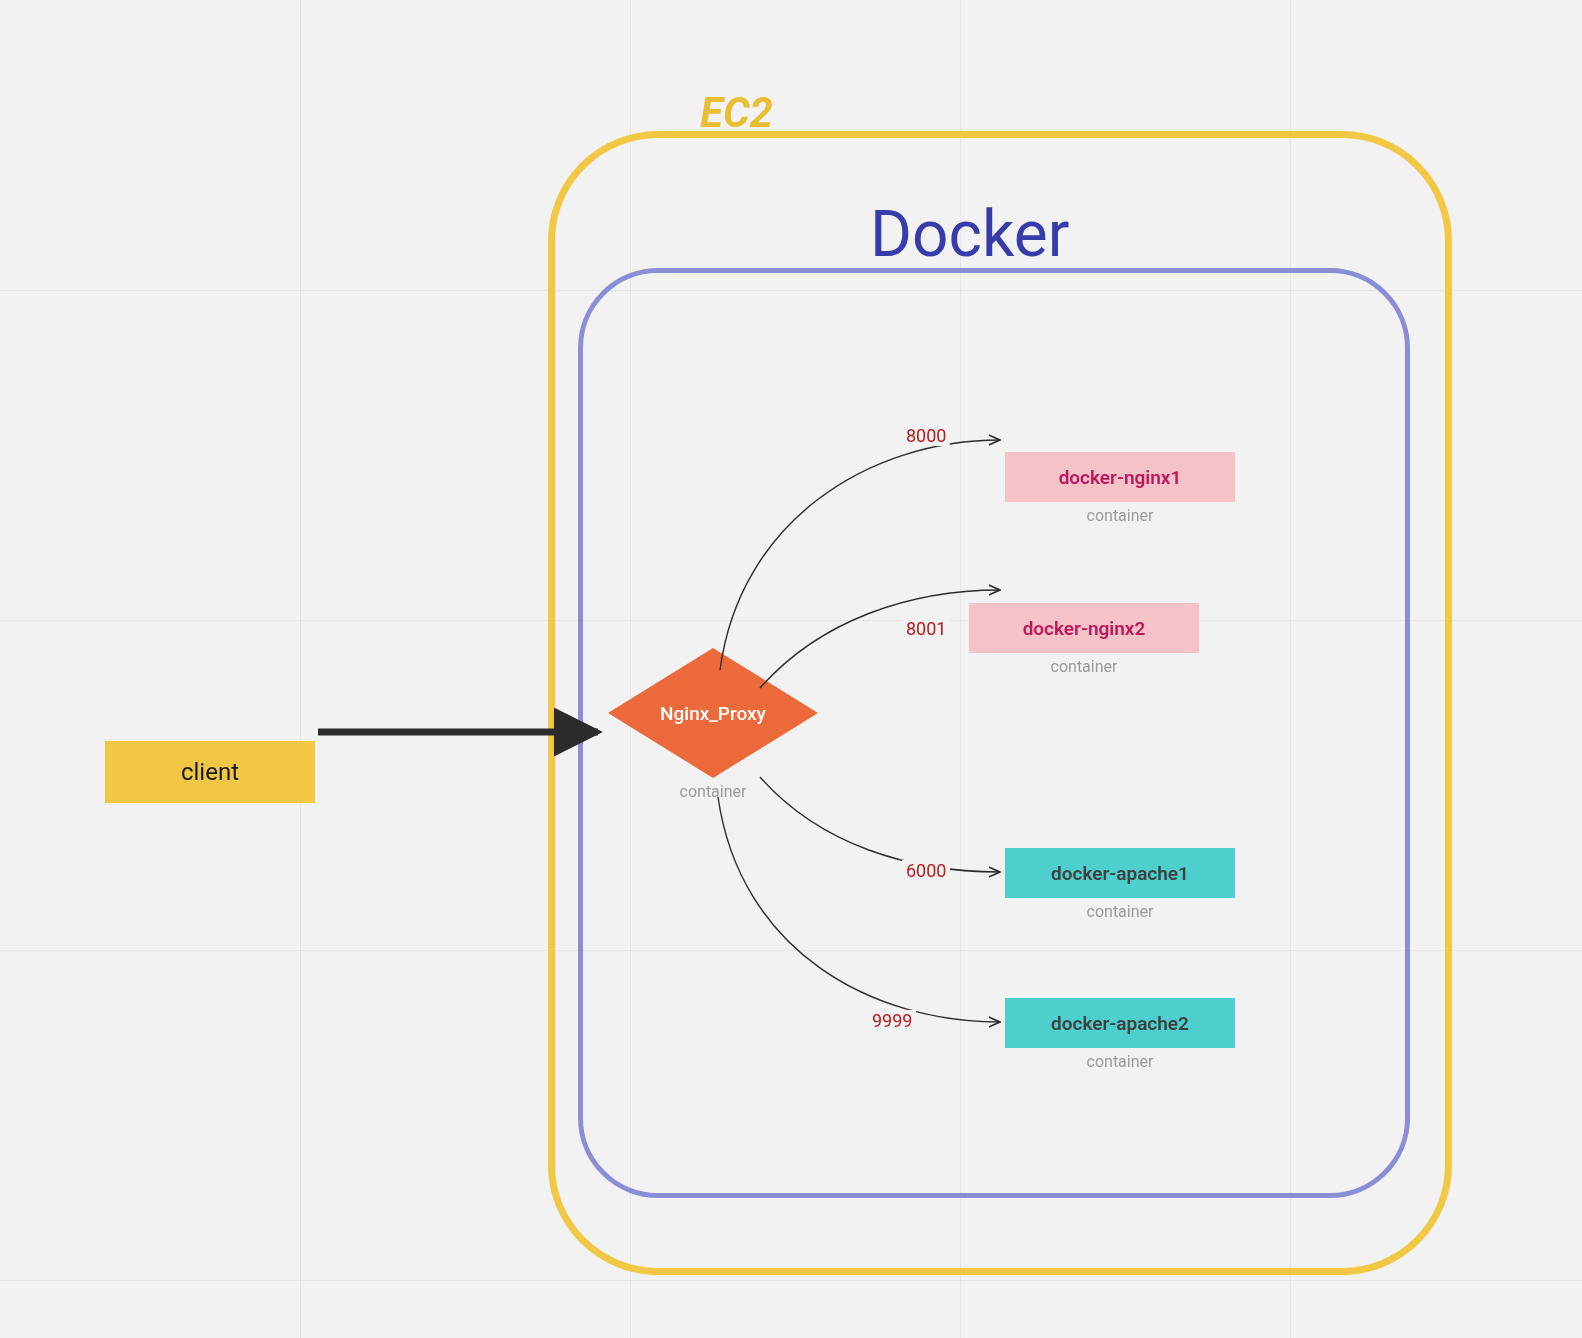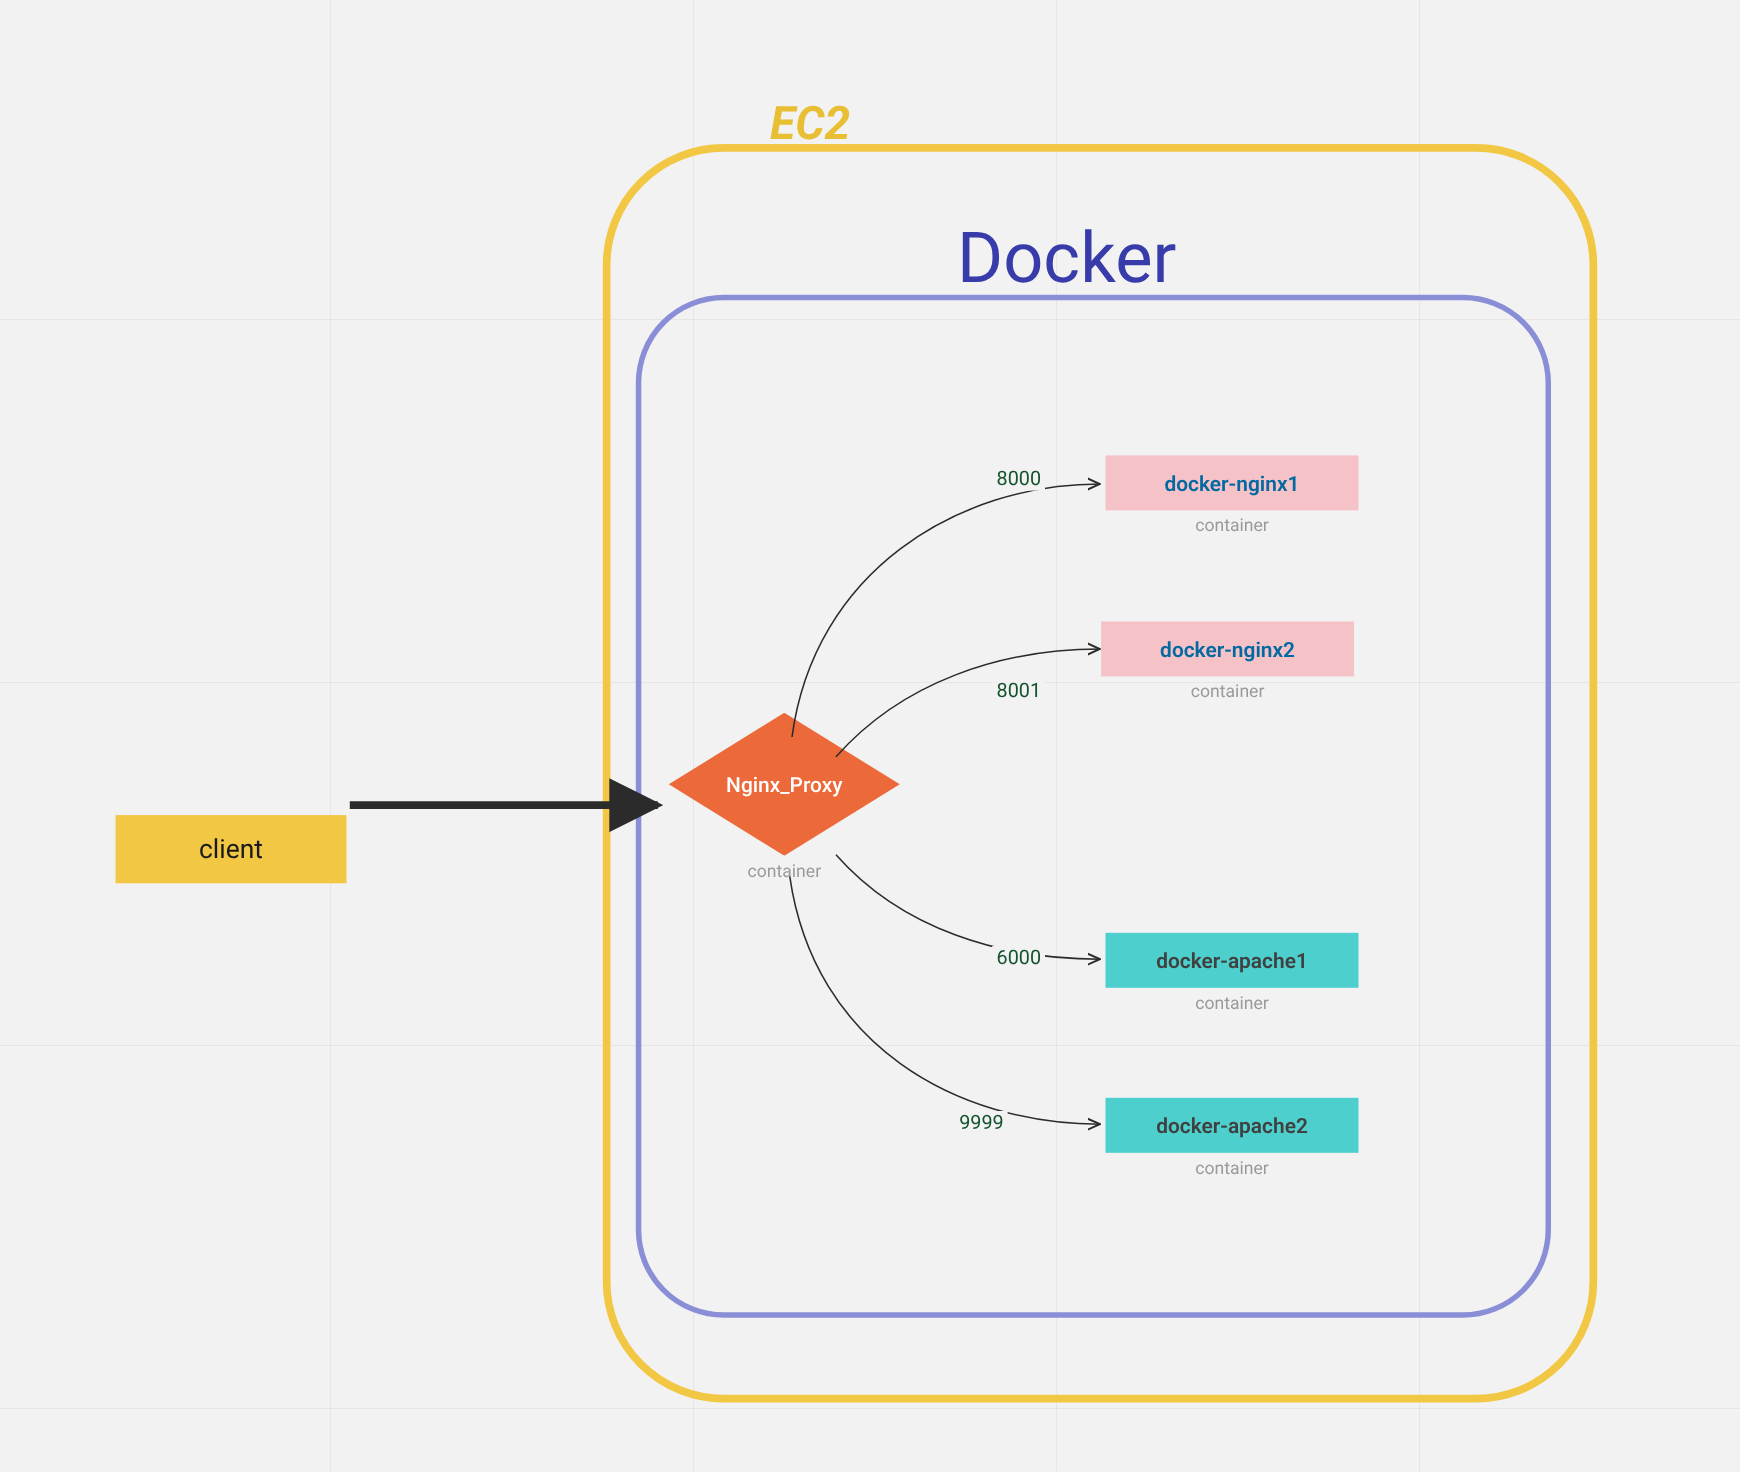--- a/index.html
+++ b/index.html
@@ -105,34 +105,34 @@
   
   .container-box {
     width: 230px;
     height: 50px;
     display: flex;
     align-items: center;
     justify-content: center;
     font-size: 19px;
     font-weight: 600;
   }
-  .pink { background: #f5c2c8; color: #0369a1; }
+  .pink { background: #f5c2c8; color: #be185d; margin-top: 38px; }
   .teal { background: #4dd0cd; color: #404040; }
   .sub {
     color: #9a9a9a;
     font-size: 16px;
     text-align: center;
     margin-top: 4px;
   }
 
   
   .edge-label {
     position: absolute;
     font-size: 18px;
-    color: #14532d;
+    color: #b91c1c;
     background: #f2f2f2;
     padding: 0 4px;
   }
 
   
   svg.edges {
     position: absolute;
     inset: 0;
     width: 1582px;
     height: 1338px;
@@ -166,21 +166,21 @@
     <div class="proxy-sub">container</div>
   </div>
 
   <div class="node" style="left:1005px; top:414px;">
     <div class="container-box pink">
         <span>docker-nginx1</span>
       </div>
     <div class="sub">container</div>
   </div>
 
-  <div class="node" style="left:1001px; top:565px;">
+  <div class="node" style="left:969px; top:565px;">
     <div class="container-box pink">
         <span>docker-nginx2</span>
       </div>
     <div class="sub">container</div>
   </div>
 
   <div class="node" style="left:1005px; top:848px;">
     <div class="container-box teal">
         <span>docker-apache1</span>
       </div>

